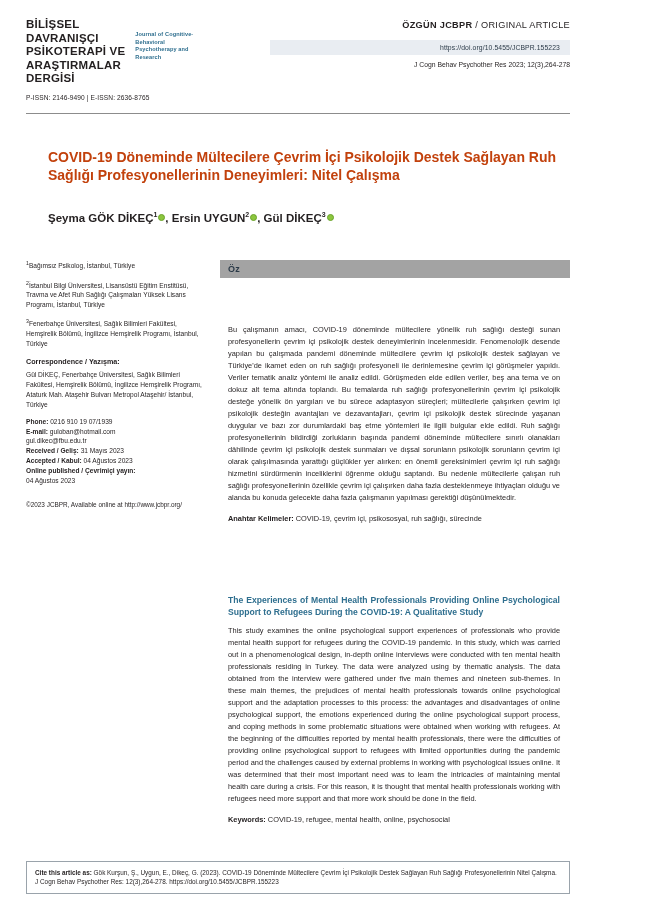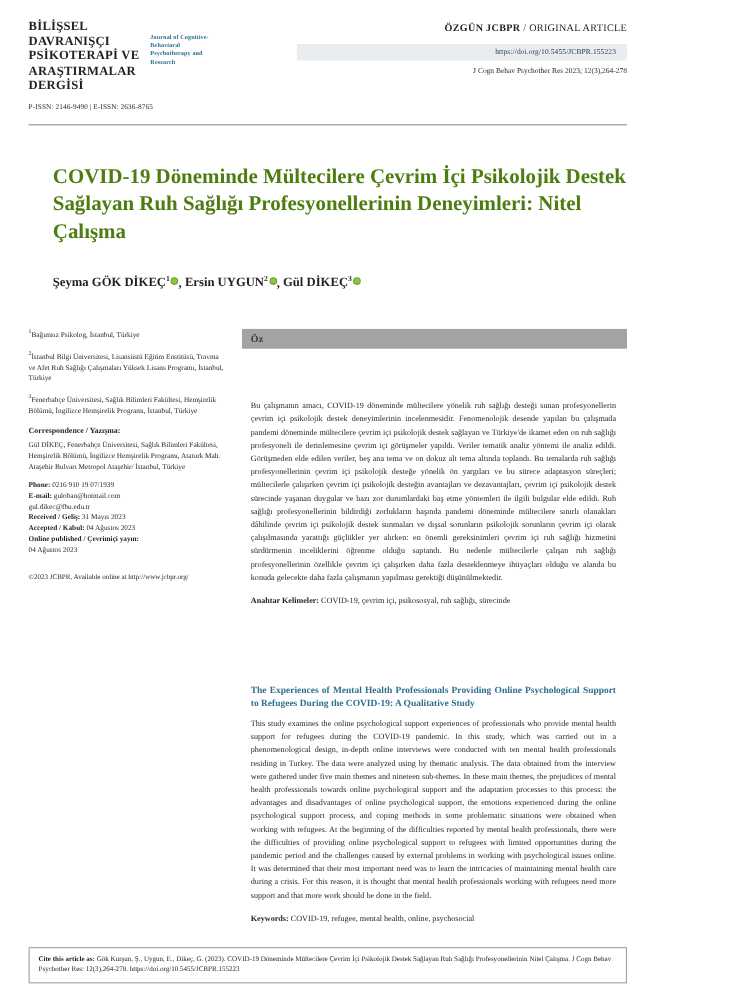--- a/index.html
+++ b/index.html
@@ -11,21 +11,20 @@
     font-family: "Liberation Sans", sans-serif;
     color: #231f20;
     position: relative;
     overflow: hidden;
   }
   .page {
     width: 596px;
     height: 908px;
     padding: 18px 26px 10px 26px;
     position: relative;
-    font-family: Liberation Serif, serif;
   }
 
   
   .masthead {
     display: flex;
     align-items: flex-start;
     justify-content: space-between;
     padding-bottom: 6px;
   }
   .brand-block { display: flex; align-items: flex-start; gap: 10px; }
@@ -74,22 +73,22 @@
     color: #231f20;
   }
   .rule {
     height: 1px;
     background: #8c8c8c;
     margin: 6px 0 0 0;
   }
 
   
   .title {
-    color: #4d7c0f;
-    font-size: 19px;
+    color: #c2410c;
+    font-size: 14px;
     line-height: 1.33;
     font-weight: bold;
     margin: 34px 0 12px 22px;
     max-width: 580px;
   }
   .authors {
     margin: 26px 0 0 22px;
     font-size: 11.5px;
     font-weight: bold;
     color: #231f20;

